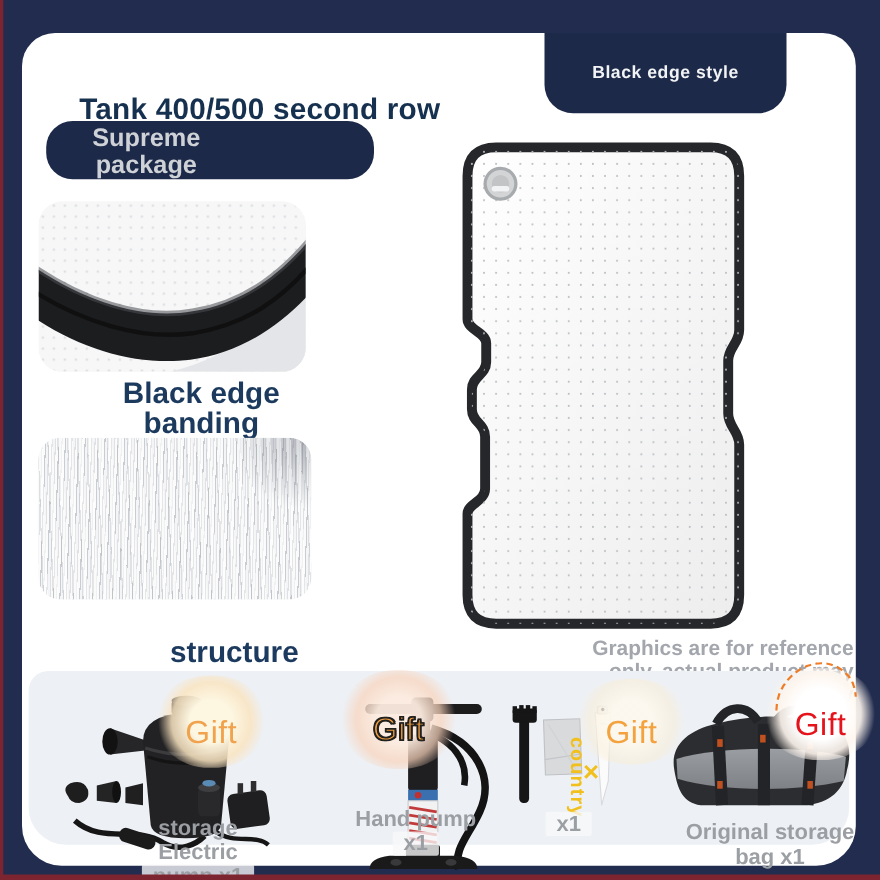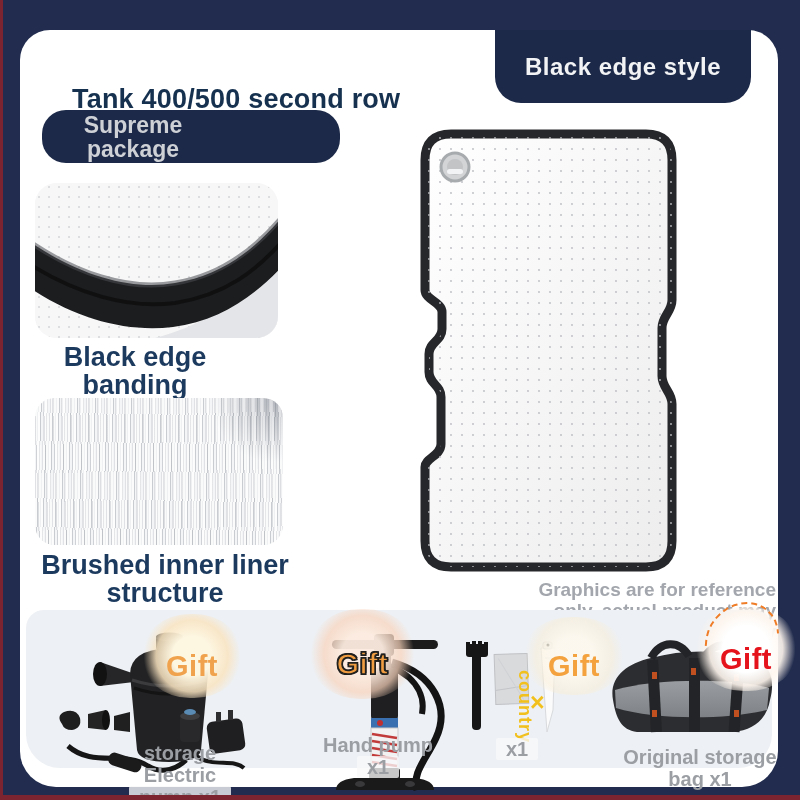--- a/index.html
+++ b/index.html
@@ -9,24 +9,24 @@
     font-family:"Liberation Sans",sans-serif;
   }
   .edge-left{position:absolute;left:0;top:0;width:3px;height:800px;background:#7c2531;z-index:40;}
   .edge-bottom{position:absolute;left:0;top:795px;width:800px;height:5px;background:#7c2531;z-index:40;}
   .card{
     position:absolute;left:20px;top:30px;width:758px;height:757px;
     background:#ffffff;border-radius:30px 30px 36px 36px;
   }
   
   .style-badge{
-    position:absolute;left:475px;top:0;width:256px;height:73px;
+    position:absolute;left:475px;top:0;width:220px;height:73px;
     background:#1c2948;border-radius:0 0 26px 26px;
     display:flex;align-items:center;justify-content:center;
-    color:#f2f3f5;font-size:24px;font-weight:700;letter-spacing:.5px;
+    color:#f2f3f5;font-size:16px;font-weight:700;letter-spacing:.5px;
   }
   .title{
     position:absolute;left:52px;top:30px;width:360px;
     color:#16314f;font-size:27px;font-weight:800;letter-spacing:.2px;margin-top:24px;
   }
   .supreme-badge{
     position:absolute;left:22px;top:80px;width:298px;height:53px;
     background:#1c2948;border-radius:24px;
   }
   .supreme-badge .txt{
@@ -41,21 +41,21 @@
       #f6f6f7;}
   .feat2{left:15px;top:368px;width:248px;height:147px;border-radius:20px;
     background:
       radial-gradient(circle at 96% 2%, rgba(110,116,128,.5), transparent 22%),
       repeating-linear-gradient(92deg,#c9ccd0 0 1px,#f4f5f6 1px 3px,#dfe1e4 3px 4px,#fbfbfc 4px 6px),
       #eceded;}
   .feat2::after{content:"";position:absolute;inset:0;
       background:repeating-linear-gradient(88deg,rgba(255,255,255,0) 0 4px,rgba(176,180,186,.35) 4px 5px,rgba(255,255,255,.5) 5px 9px);}
   .feat-label{
     position:absolute;text-align:center;color:#1c3a5e;
-    font-size:27px;font-weight:800;line-height:28px;
+    font-size:27px;font-weight:800;line-height:28px;padding-left:48px;
   }
   .feat-label.l1{left:0;top:313px;width:230px;}
   .feat-label.l2{left:0;top:521px;width:290px;}
   
   .mattress{position:absolute;left:393px;top:92px;width:276px;height:462px;}
   
   .disclaimer{
     position:absolute;right:2px;top:549px;width:260px;text-align:right;
     color:#a3a7ad;font-size:19px;font-weight:700;line-height:21px;
   }
@@ -65,21 +65,21 @@
     background:#edf0f4;border-radius:18px 18px 34px 34px;
   }
   .item{position:absolute;}
   .item1{left:28px;top:598px;width:212px;height:150px;}
   .item2{left:302px;top:592px;width:140px;height:172px;}
   .item3{left:437px;top:608px;width:130px;height:108px;}
   .item4{left:585px;top:608px;width:175px;height:102px;}
   
   .gift{position:absolute;display:flex;align-items:center;justify-content:center;}
   .gift::before{content:"";position:absolute;inset:-6px;border-radius:48%;}
-  .gift span{position:relative;font-weight:700;font-size:29px;letter-spacing:.5px;margin-top:20px;}
+  .gift span{position:relative;font-weight:400;font-size:29px;letter-spacing:.5px;margin-top:20px;}
   .gift1{left:128px;top:590px;width:88px;height:72px;}
   .gift1::before{background:radial-gradient(circle,#fdf6e1 30%,rgba(250,228,192,.85) 55%,rgba(250,228,192,0) 74%);}
   .gift1 span{color:#f0a24c;}
   .gift2{left:295px;top:585px;width:95px;height:78px;}
   .gift2::before{background:radial-gradient(circle,rgba(252,235,223,.95) 30%,rgba(249,211,186,.7) 55%,rgba(249,211,186,0) 74%);}
   .gift2 span{color:#f09c40;-webkit-text-stroke:1.3px #20201f;
       text-shadow:1px 1px 0 #222,-1px 1px 0 #222,1px -1px 0 #222,-1px -1px 0 #222;}
   .gift3{left:508px;top:593px;width:92px;height:66px;}
   .gift3::before{background:radial-gradient(circle,rgba(253,248,238,.95) 30%,rgba(250,238,214,.55) 58%,rgba(250,238,214,0) 75%);}
   .gift3 span{color:#f3a23e;}
@@ -149,21 +149,21 @@
         <path d="M -15,75 C 40,112 95,126 140,120 C 190,112 222,88 250,55" fill="none" stroke="#0b0b0c" stroke-width="4" opacity=".7"></path>
       </svg>
     </div>
     <div class="feat-label l1">
       <span>Black edge</span><br>
       <span>banding</span>
     </div>
 
     <div class="feat-img feat2"></div>
     <div class="feat-label l2">
-      <span>Brushed inner liner</span><br>
+      <br>
       <span>structure</span>
     </div>
 
     <svg class="mattress" viewBox="0 0 276 462">
       <defs>
         <pattern id="dots" width="11" height="11" patternUnits="userSpaceOnUse">
           <circle cx="5" cy="5" r="0.9" fill="#b9bcc0"></circle>
         </pattern>
         <linearGradient id="matshade" x1="0" y1="0" x2="1" y2="1">
           <stop offset="0" stop-color="#ffffff"></stop>

